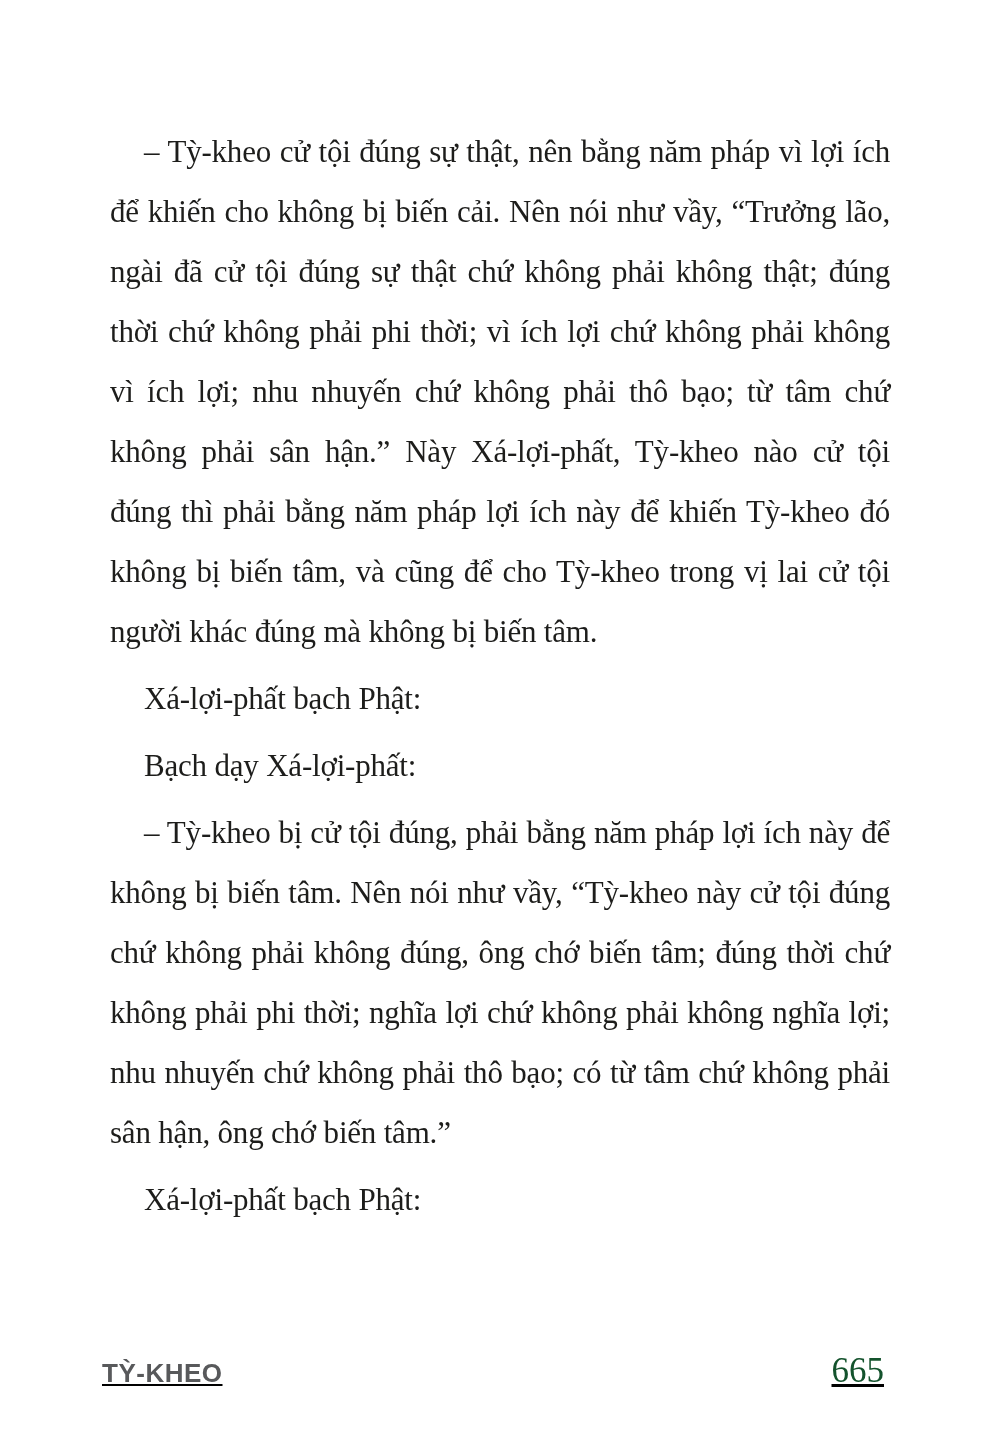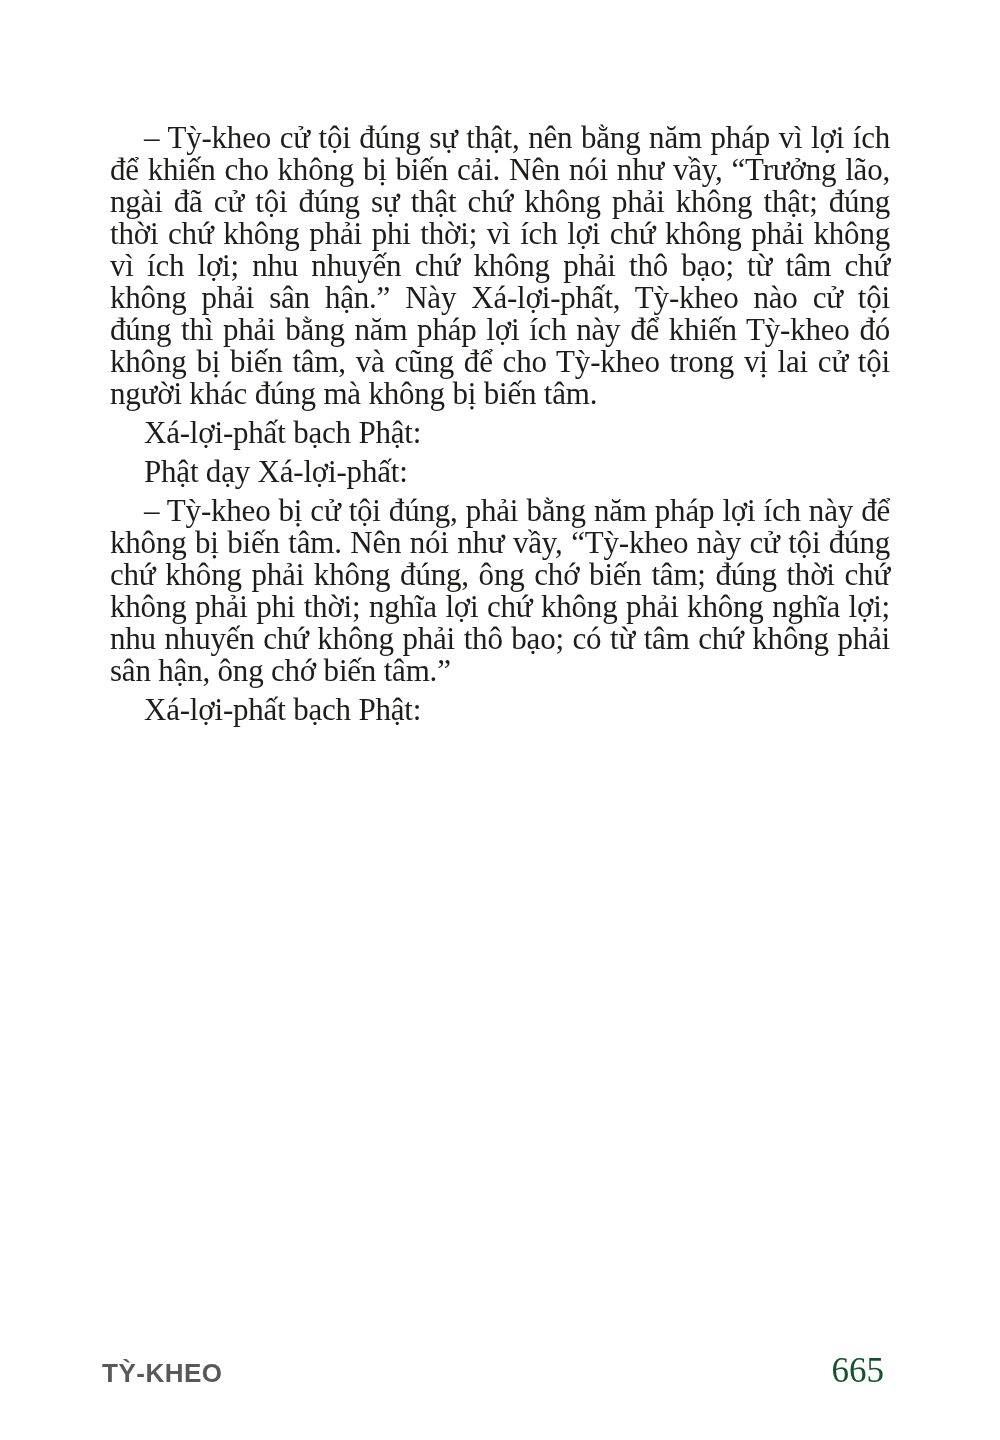--- a/index.html
+++ b/index.html
@@ -18,34 +18,35 @@
   .content {
     position: absolute;
     left: 110px;
     top: 122px;
     width: 780px;
   }
   .content p {
     margin: 0 0 7px 0;
     font-family: "Liberation Serif", serif;
     font-size: 31px;
-    line-height: 32px;
+    line-height: 60px;
     color: #1d1d1b;
     text-align: justify;
     text-indent: 34px;
     letter-spacing: -0.2px;
   }
   .footer {
     position: absolute;
     left: 102px;
     right: 116px;
     top: 1312px;
     display: flex;
     justify-content: space-between;
     align-items: baseline;
+    text-decoration: underline;
   }
   .running-title {
     font-family: "Liberation Sans", sans-serif;
     font-weight: 700;
     font-size: 26px;
     color: #58595b;
     letter-spacing: 0.5px;
   }
   .page-number {
     font-family: "Liberation Serif", serif;
@@ -55,21 +56,21 @@
   }
 </style>
 </head>
 <body>
 
 <div class="page">
 
   <div class="content">
     <p>– Tỳ-kheo cử tội đúng sự thật, nên bằng năm pháp vì lợi ích để khiến cho không bị biến cải. Nên nói như vầy, “Trưởng lão, ngài đã cử tội đúng sự thật chứ không phải không thật; đúng thời chứ không phải phi thời; vì ích lợi chứ không phải không vì ích lợi; nhu nhuyến chứ không phải thô bạo; từ tâm chứ không phải sân hận.” Này Xá-lợi-phất, Tỳ-kheo nào cử tội đúng thì phải bằng năm pháp lợi ích này để khiến Tỳ-kheo đó không bị biến tâm, và cũng để cho Tỳ-kheo trong vị lai cử tội người khác đúng mà không bị biến tâm.</p>
     <p>Xá-lợi-phất bạch Phật:</p>
-    <p>Phật dạy Xá-lợi-phất:</p>
+    <p>Bạch dạy Xá-lợi-phất:</p>
     <p>– Tỳ-kheo bị cử tội đúng, phải bằng năm pháp lợi ích này để không bị biến tâm. Nên nói như vầy, “Tỳ-kheo này cử tội đúng chứ không phải không đúng, ông chớ biến tâm; đúng thời chứ không phải phi thời; nghĩa lợi chứ không phải không nghĩa lợi; nhu nhuyến chứ không phải thô bạo; có từ tâm chứ không phải sân hận, ông chớ biến tâm.”</p>
     <p>Xá-lợi-phất bạch Phật:</p>
   </div>
 
   <div class="footer">
     <span class="running-title">TỲ-KHEO</span>
     <span class="page-number">665</span>
   </div>
 
 </div>

